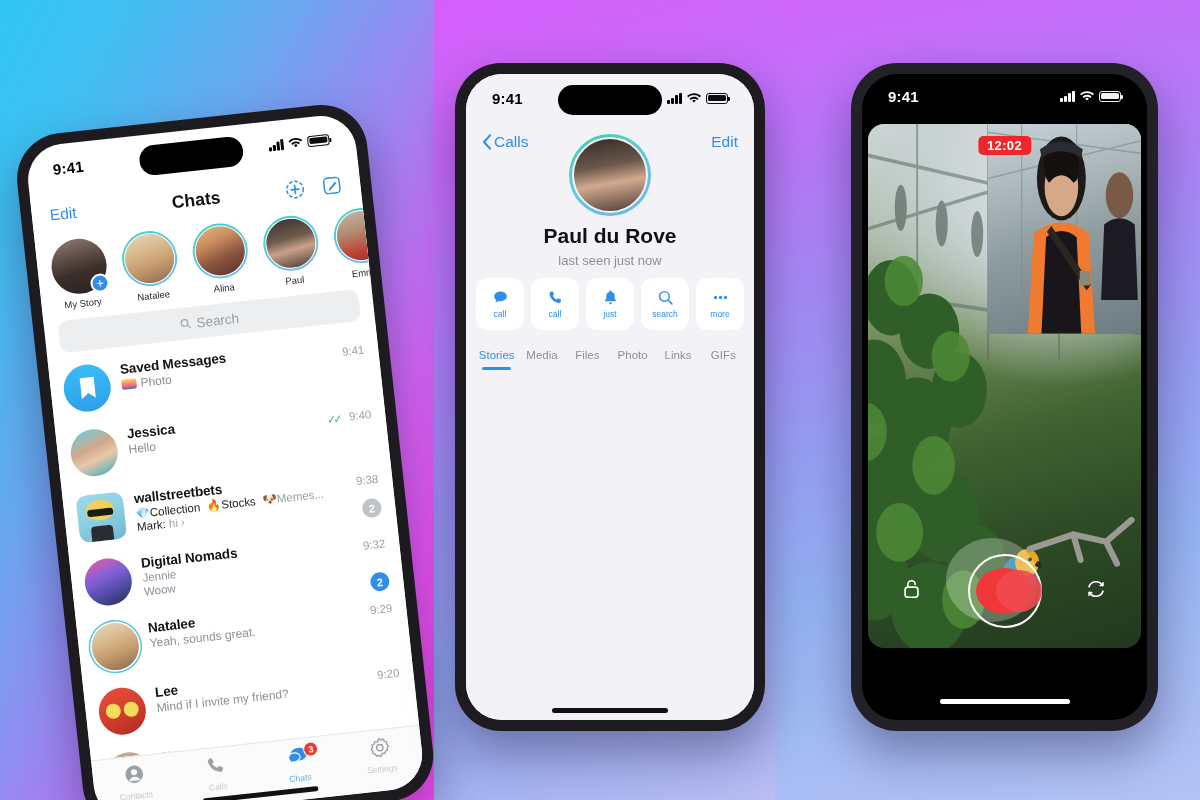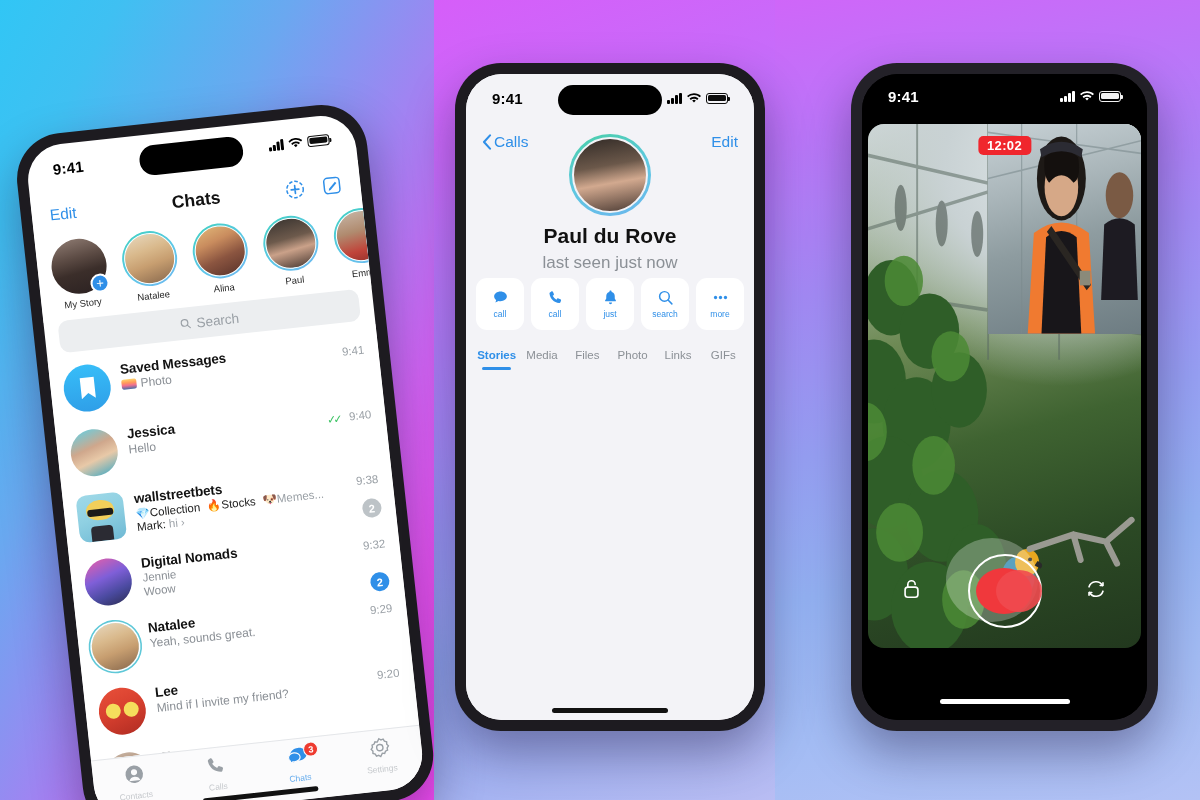--- a/index.html
+++ b/index.html
@@ -153,27 +153,27 @@
   .p2-body { position:absolute; inset:0; background:#f3f3f7; }
   .p2-nav { position:absolute; top:48px; left:0; right:0; height:40px; display:flex; align-items:center; justify-content:space-between; padding:0 16px; }
   .p2-link { color:#2f8fe8; font-size:15.5px; display:flex; align-items:center; gap:2px; }
   .p2-avatar {
     position:absolute; left:50%; top:60px; transform:translateX(-50%);
     width:82px; height:82px; border-radius:50%; padding:2.6px;
     background:linear-gradient(160deg,#49cfa6,#5ec8e0 50%,#6cb6ee);
   }
   .p2-avatar .inner { width:100%;height:100%;border-radius:50%;border:2px solid #f3f3f7;background-size:cover;background-position:center 22%;overflow:hidden;}
   .p2-name { position:absolute; top:150px; left:0; right:0; text-align:center; font-size:21px; font-weight:700; color:#111; }
-  .p2-status { position:absolute; top:179px; left:0; right:0; text-align:center; font-size:17px; color:#8b9096; }
+  .p2-status { position:absolute; top:179px; left:0; right:0; text-align:center; font-size:13px; color:#8b9096; }
   .p2-actions { position:absolute; top:204px; left:10px; right:10px; display:flex; gap:7px; }
   .p2-act { flex:1; height:52px; background:#fff; border-radius:11px; display:flex; flex-direction:column; align-items:center; justify-content:center; gap:3px; }
   .p2-act .lbl { font-size:8.5px; color:#2f8fe8; }
   .p2-tabs { position:absolute; top:266px; left:0; right:0; height:30px; display:flex; align-items:center; background:#f3f3f7; padding:0 8px; }
   .p2-tab { flex:1; text-align:center; font-size:11.5px; color:#8b9096; position:relative; height:100%; display:flex; align-items:center; justify-content:center; }
-  .p2-tab.active { color:#2f8fe8; font-weight:700; }
+  .p2-tab.active { color:#2f8fe8; font-weight:400; }
   .p2-tab.active::after { content:""; position:absolute; bottom:0; left:18%; right:18%; height:2.6px; border-radius:2px; background:#2f8fe8; }
   .p2-grid { position:absolute; top:296px; left:0; right:0; bottom:0; display:grid; grid-template-columns:repeat(3,1fr); gap:1.6px; }
   .cell { position:relative; overflow:hidden; }
   .cell .dur {
     position:absolute; left:6px; bottom:6px; padding:1px 6px; border-radius:9px;
     background:rgba(0,0,0,.42); color:#fff; font-size:9.5px; font-weight:600;
   }
 
   
   .p3-body { position:absolute; inset:0; background:#000; }

